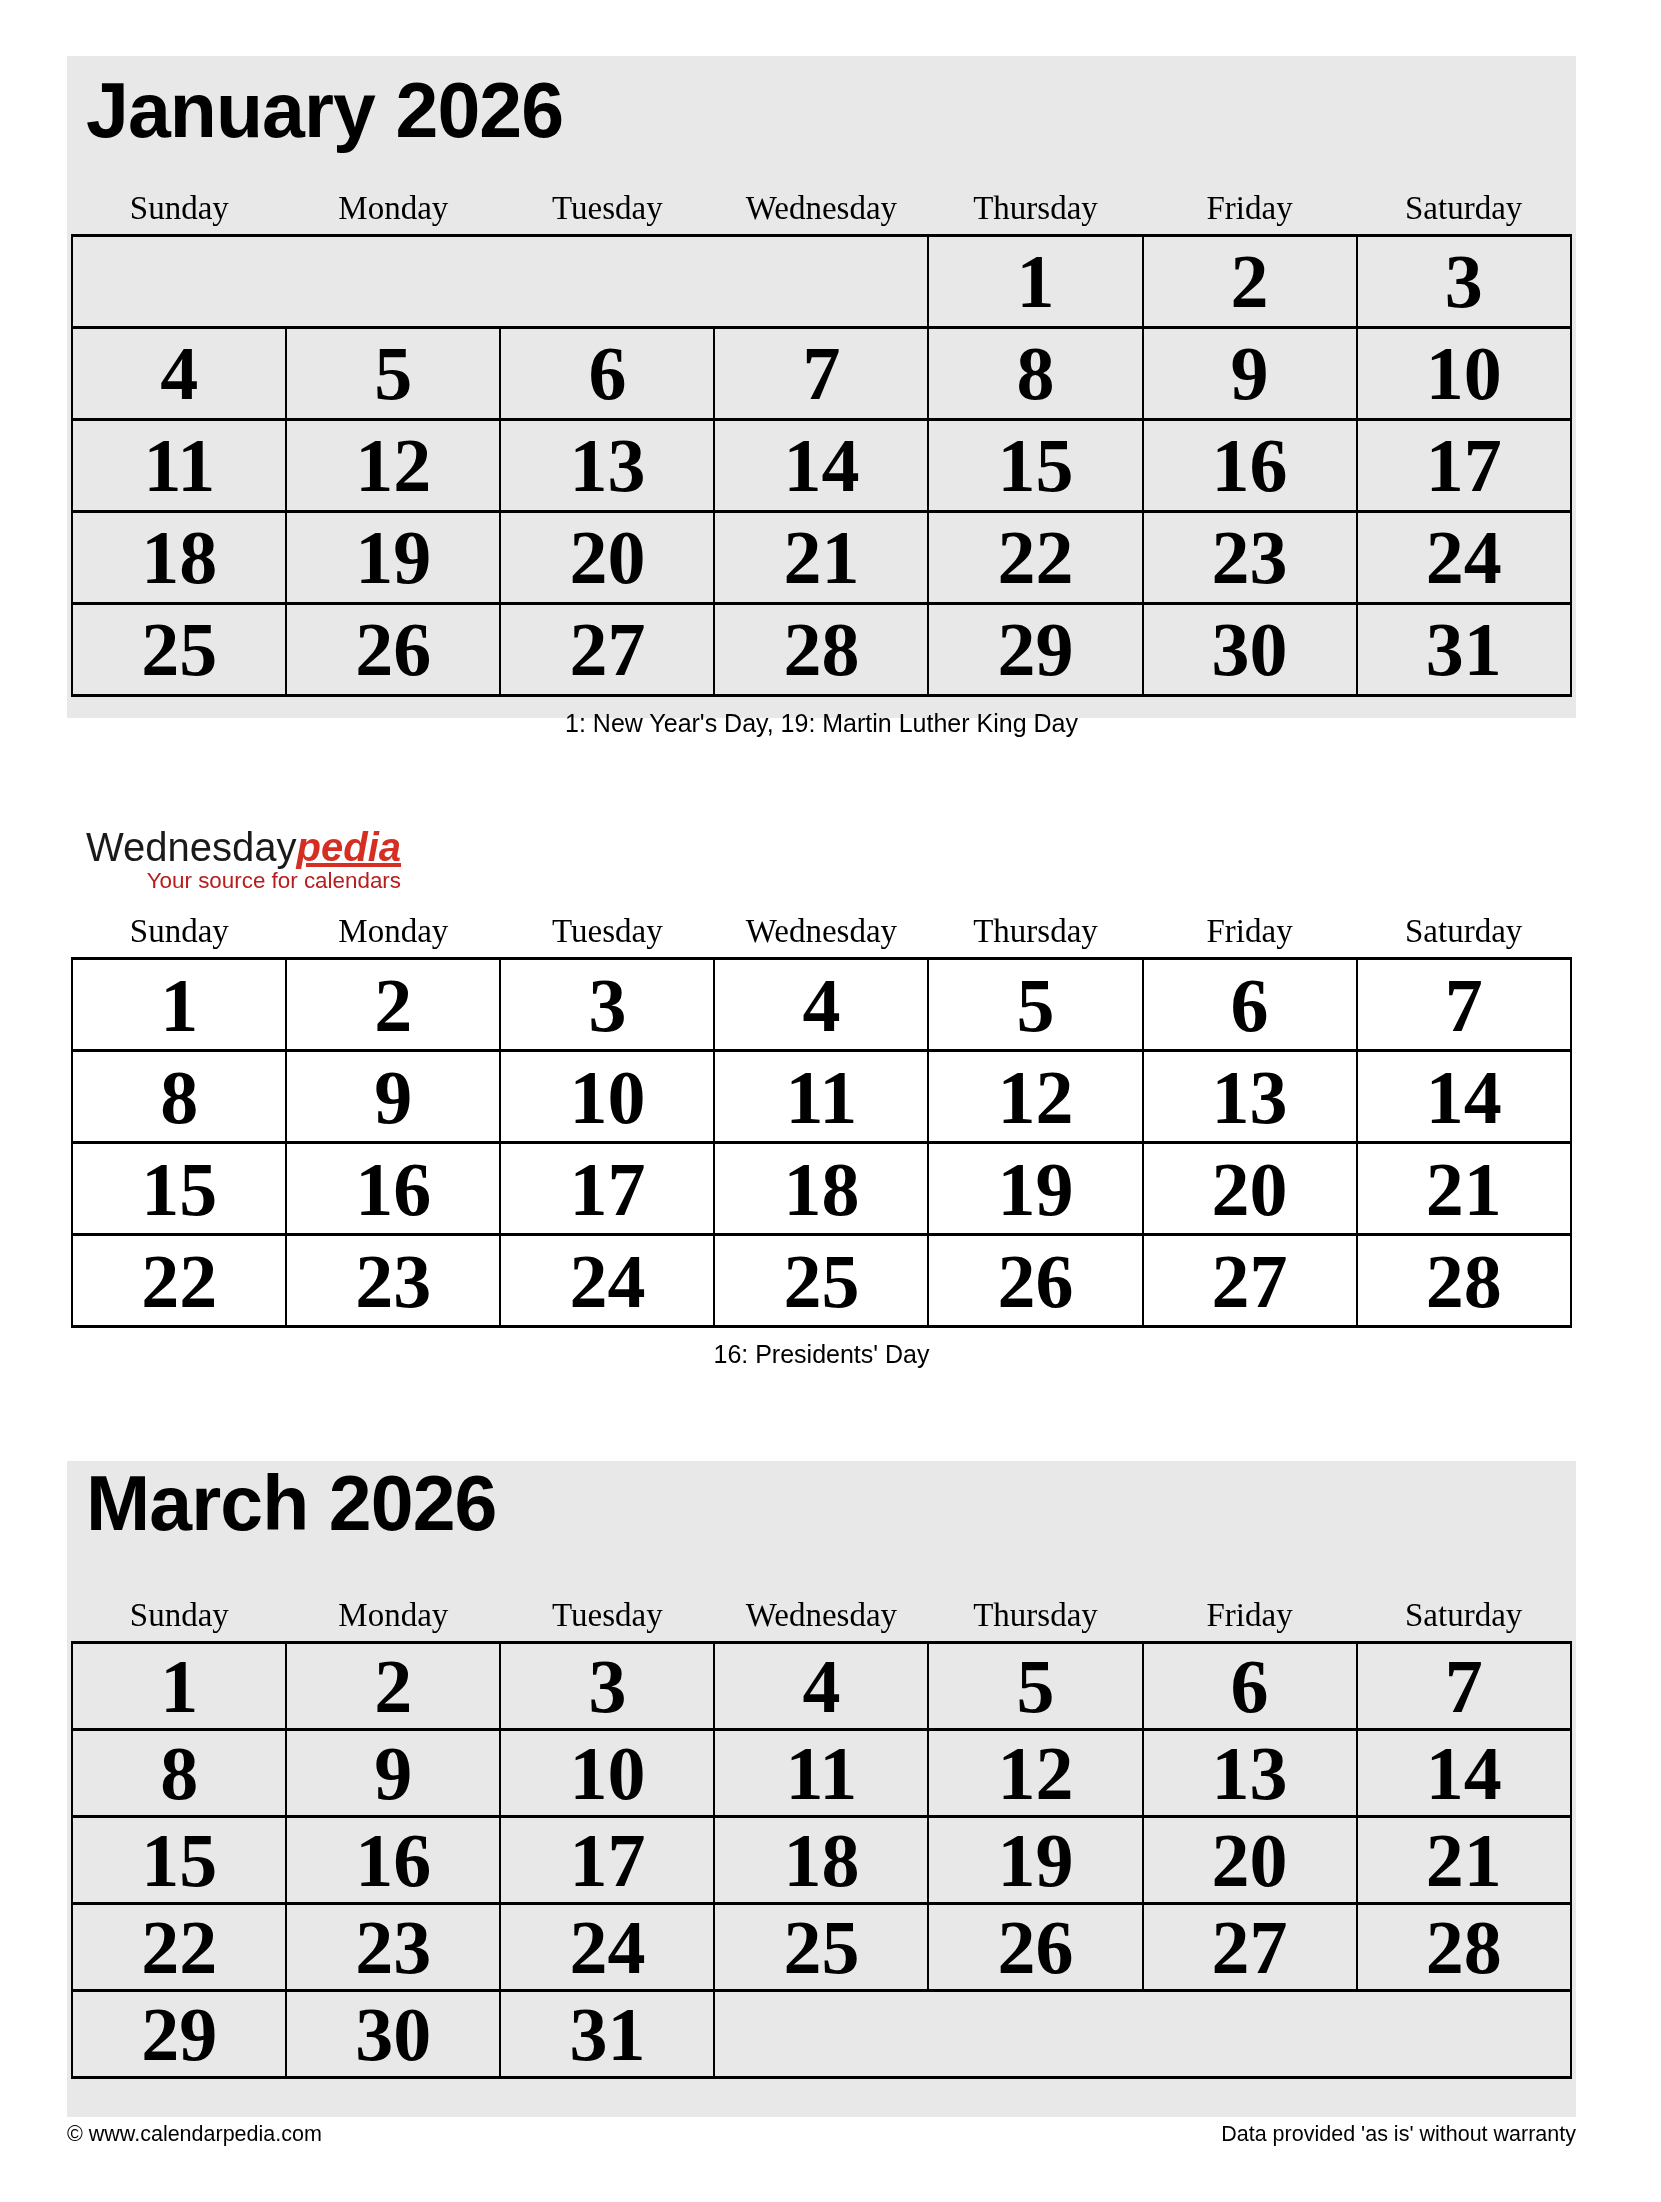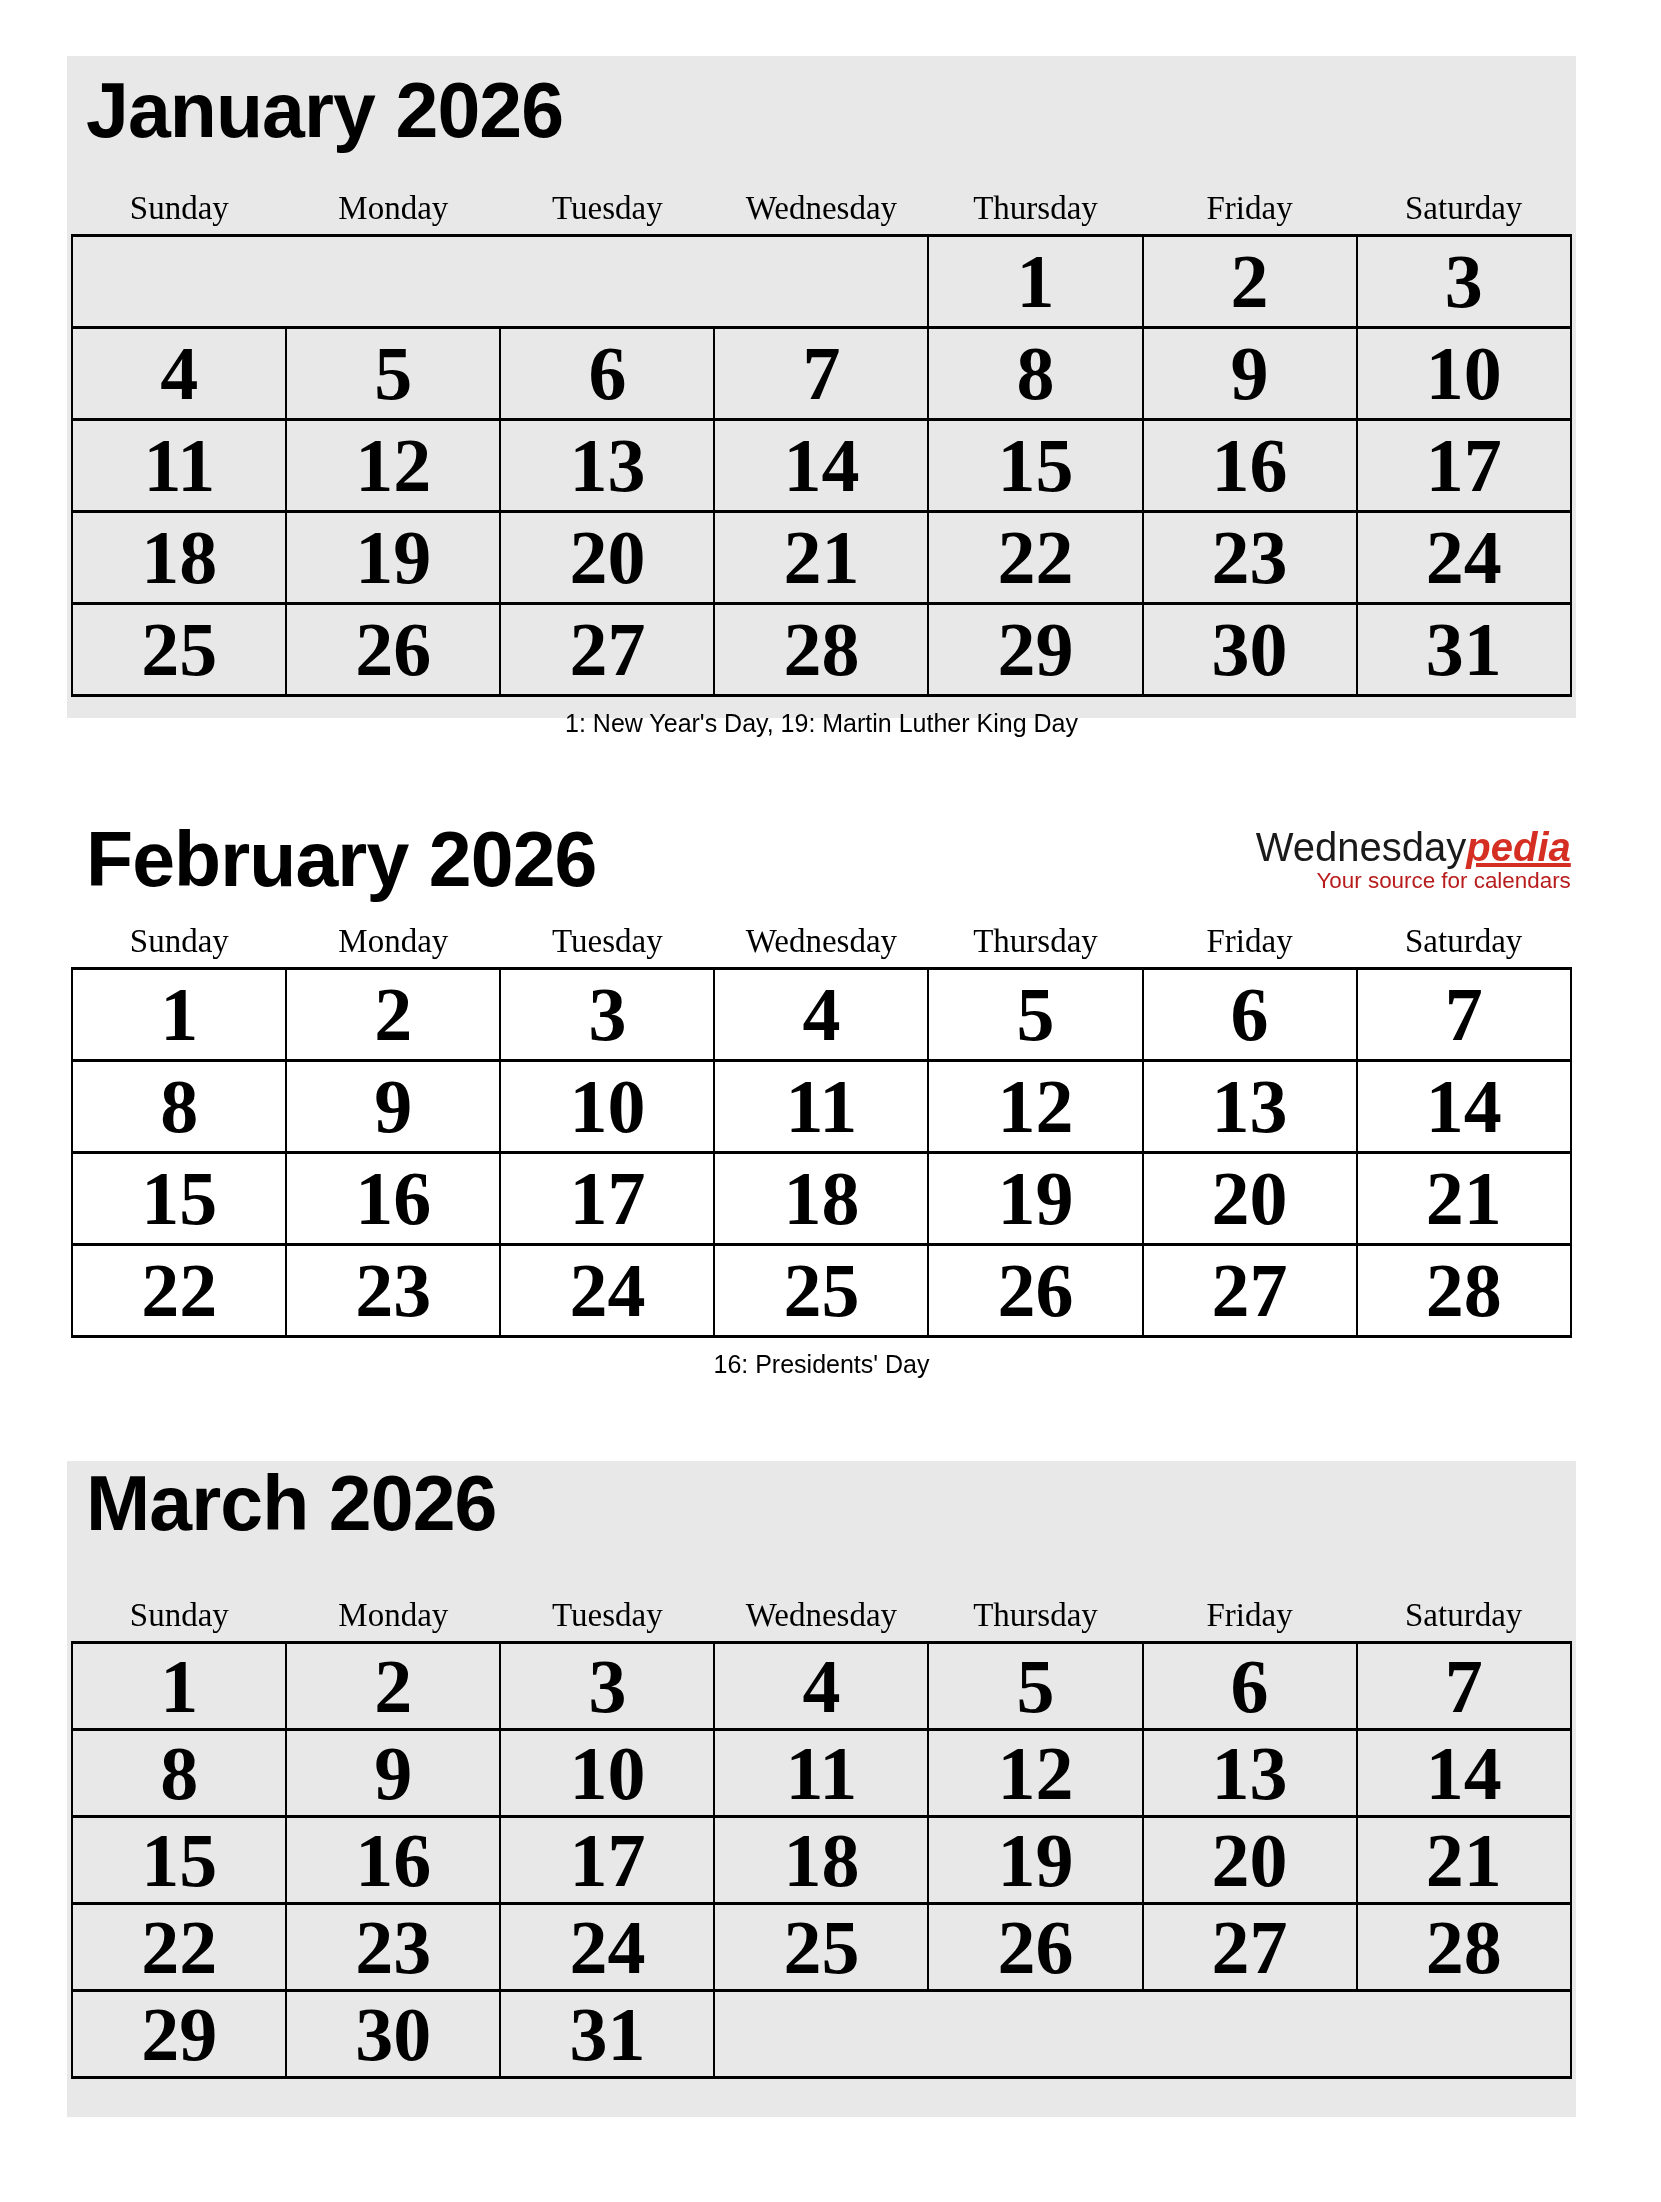--- a/index.html
+++ b/index.html
@@ -165,21 +165,20 @@
             <td>30</td>
             <td class="day-blue">31</td>
           </tr>
         </tbody>
       </table>
     <div class="note">1: New Year's Day, 19: Martin Luther King Day</div>
   </section>
 
   <section class="month" id="month-february">
     <div class="feb-head">
-      <h1 class="month-title">February 2026</h1>
       <div class="logo">
         <div class="logo-line"><span class="logo-black">Wednesday</span><span class="logo-red">pedia</span></div>
         <div class="logo-tag">Your source for calendars</div>
       </div>
     </div>
     <table class="cal">
         <thead>
           <tr>
             <th class="wd-sun">Sunday</th>
             <th class="wd-wd">Monday</th>
@@ -287,15 +286,19 @@
             <td class="day-red">29</td>
             <td>30</td>
             <td>31</td>
             <td colspan="4"></td>
           </tr>
         </tbody>
       </table>
     <div class="note"></div>
   </section>
 
+  <footer class="page-footer">
+    <span>© www.calendarpedia.com</span>
+    <span>Data provided 'as is' without warranty</span>
+  </footer>
 
 </div>
 
 
 </body></html>

